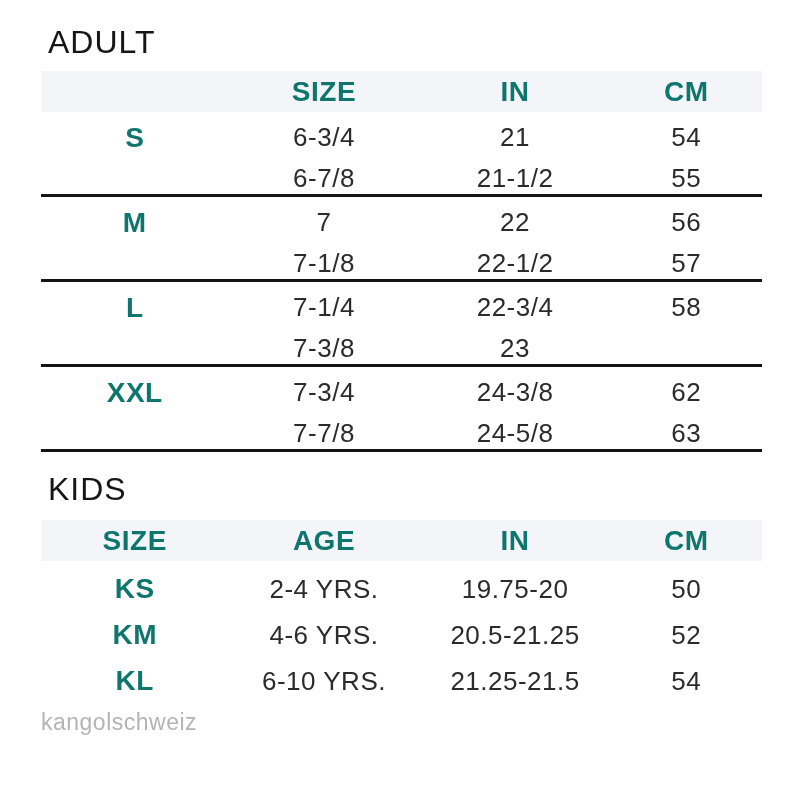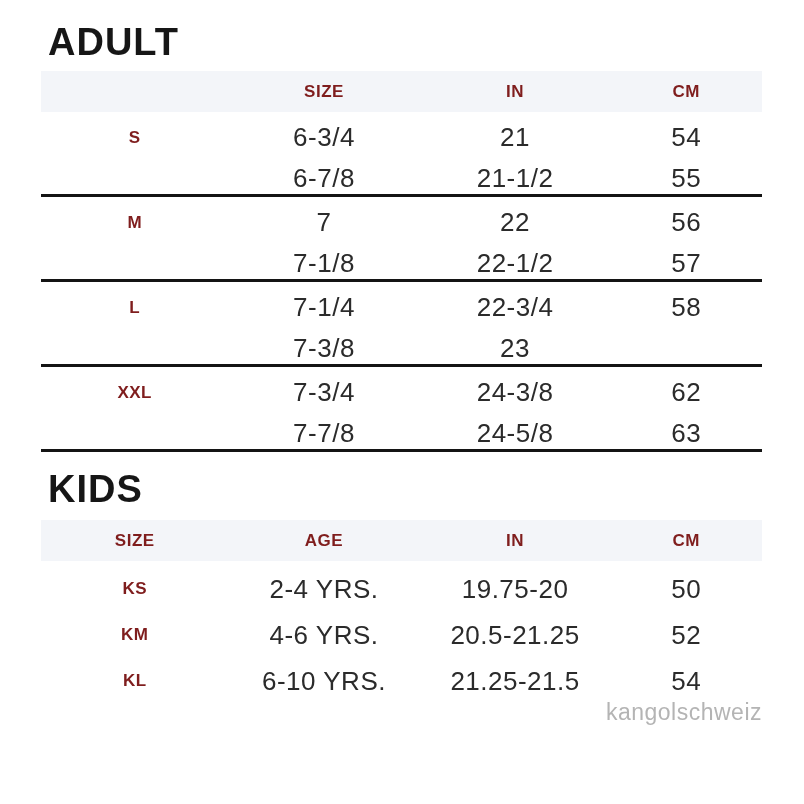--- a/index.html
+++ b/index.html
@@ -17,23 +17,23 @@
     overflow: hidden;
   }
   .wrap {
     position: absolute;
     left: 41px;
     top: 0;
     width: 721px;
   }
   .heading {
     margin-left: 7px;
-    font-size: 38px;
+    font-size: 32px;
     line-height: 30px;
-    font-weight: 700;
+    font-weight: 400;
     letter-spacing: 1px;
     color: #161616;
   }
   .heading.adult { padding-top: 27px; margin-bottom: 14px; }
   .heading.kids  { padding-top: 22px; margin-bottom: 16px; }
 
   .table { width: 721px; }
 
   .thead {
     height: 41px;
@@ -67,29 +67,29 @@
     font-weight: 400;
     letter-spacing: 0.5px;
     color: #2b2b2b;
   }
   .kids-table .row {
     height: 36px;
     padding-top: 10px;
   }
   .cell.bold {
     font-weight: 700;
-    font-size: 17px;
-    color: #7f1d1d;
+    font-size: 28px;
+    color: #0f766e;
     letter-spacing: 0.5px;
   }
 
   .watermark {
-    margin-top: 1px;
+    margin-top: 11px;
     width: 721px;
-    text-align: right;
+    text-align: left;
     font-size: 23px;
     line-height: 24px;
     letter-spacing: 0.5px;
     color: #b4b4b4;
   }
 </style>
 </head>
 <body>
 
 <div class="page">

